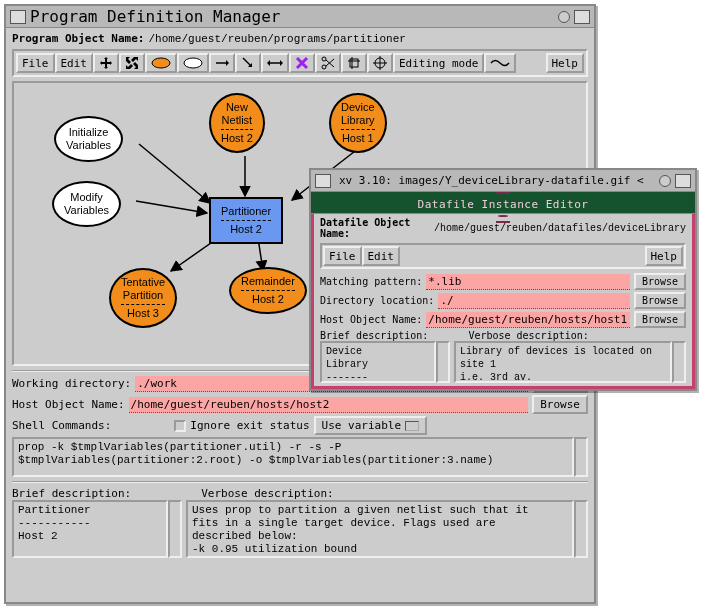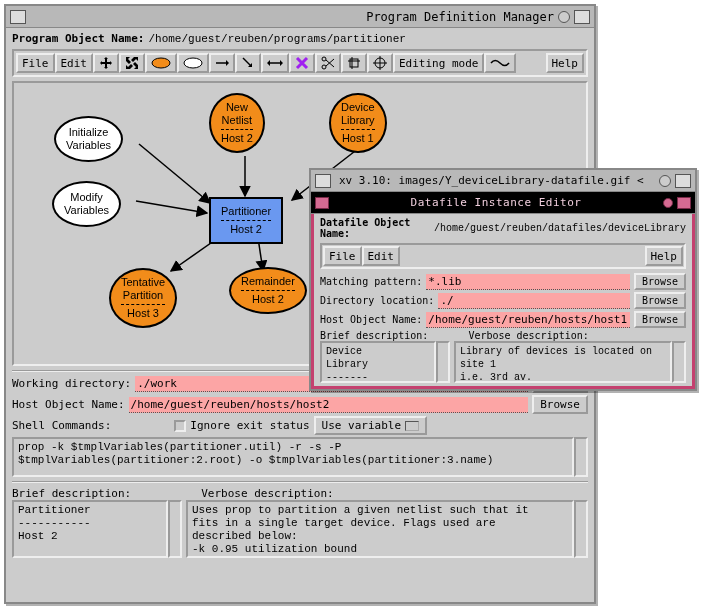--- a/index.html
+++ b/index.html
@@ -20,28 +20,28 @@
   }
   .titlebar {
     background: #b8b8b8;
     border-bottom: 1px solid #888;
     height: 22px;
     display: flex;
     align-items: center;
     padding: 0 4px;
     gap: 4px;
   }
-  .titlebar-pink { background: #000000; color: #fff; }
+  .titlebar-pink { background: #14532d; color: #fff; flex-direction: column; }
   .titlebar-box {
     width: 16px;
     height: 14px;
     border: 1px solid #555;
     background: #ddd;
   }
-  .titlebar-text { flex: 1; text-align: right; font-size: 12px; }
+  .titlebar-text { flex: 1; text-align: left; font-size: 16px; }
   .titlebar-text-pink {
     flex: 1;
     text-align: center;
     font-size: 11px;
     color: #f0cedd;
     letter-spacing: 0.5px;
   }
   .titlebar-dot {
     width: 12px; height: 12px; border-radius: 50%;
     border: 1px solid #555; background: #ccc;

